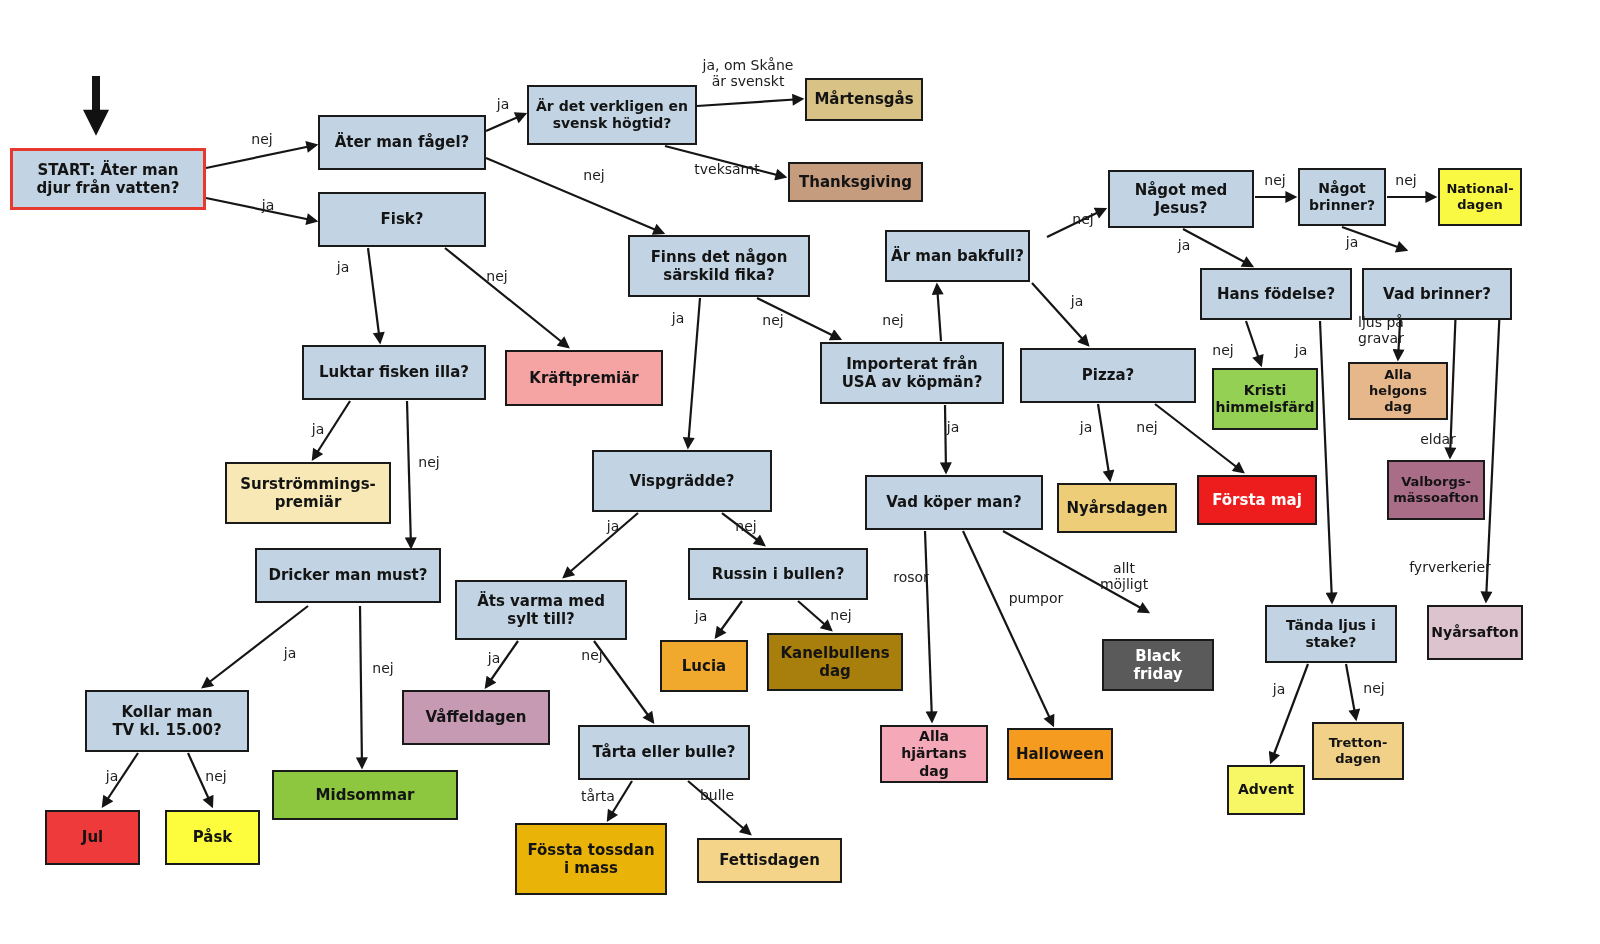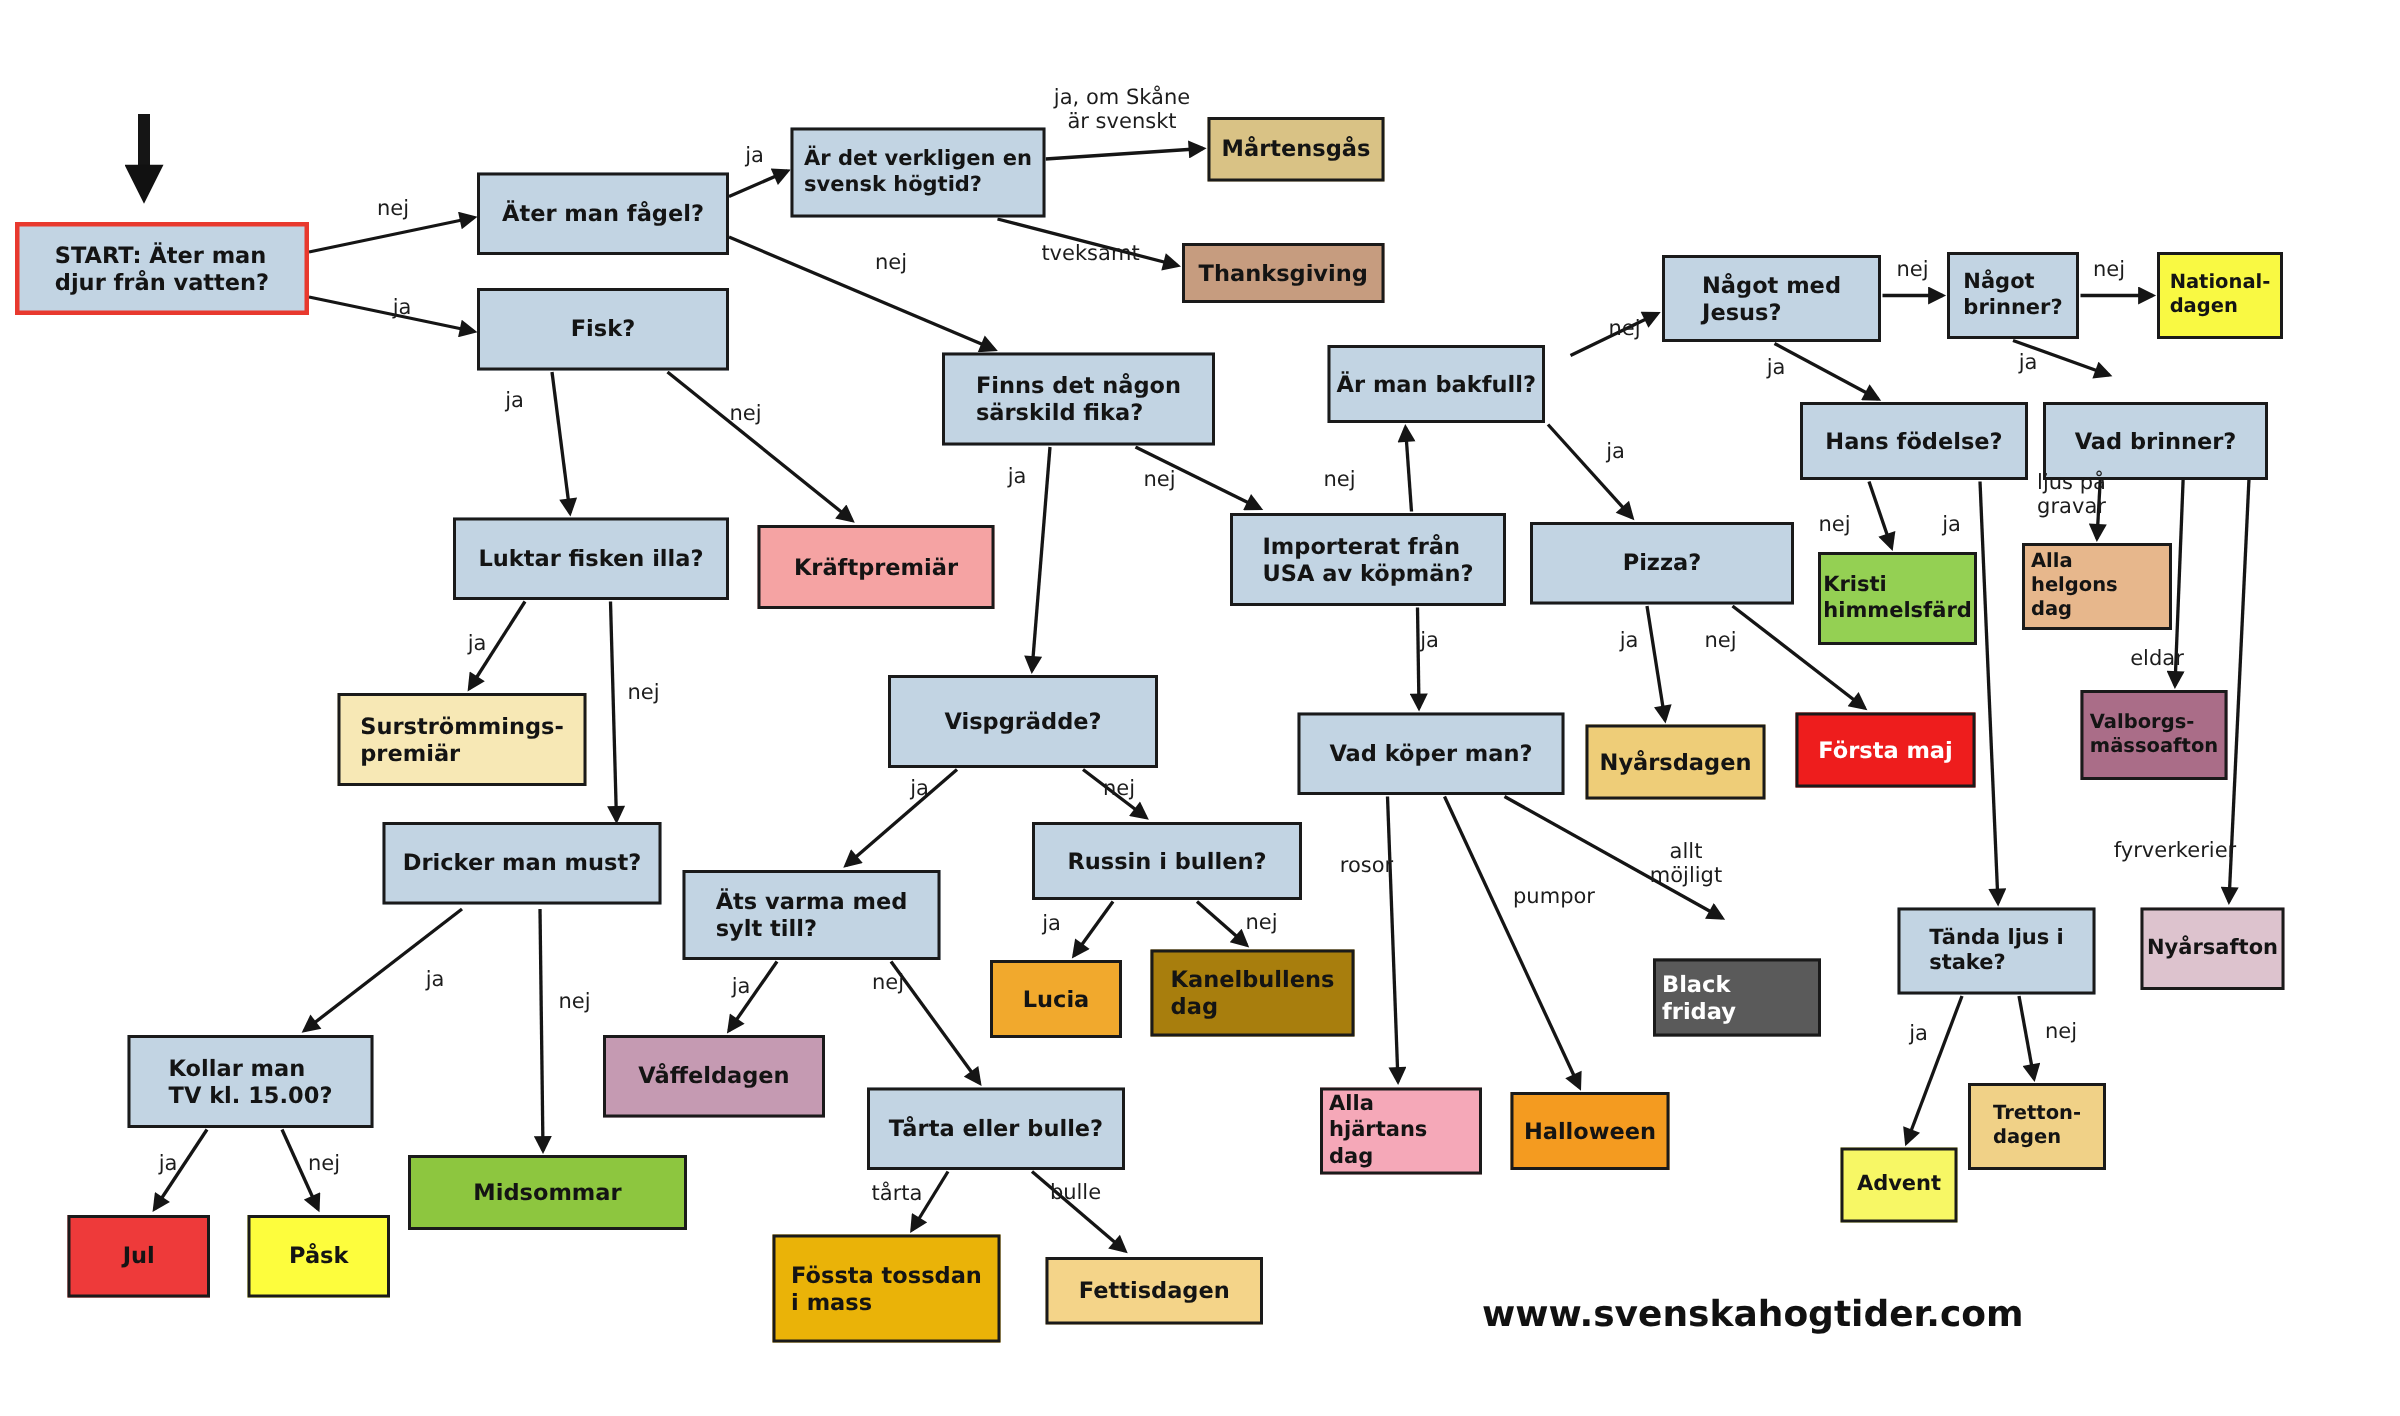--- a/index.html
+++ b/index.html
@@ -2,21 +2,21 @@
 <html><head>
 <meta charset="utf-8">
 <style>
   html,body{margin:0;padding:0;background:#ffffff;}
   #canvas{position:relative;width:1600px;height:944px;background:#ffffff;overflow:hidden;
           font-family:"DejaVu Sans",sans-serif;}
   #edges{position:absolute;left:0;top:0;z-index:1;}
   .title{position:absolute;left:8px;top:42px;margin:0;font-size:30px;font-weight:bold;color:#111;z-index:4;letter-spacing:0.5px;}
   .footer{position:absolute;left:988px;top:862px;font-size:24px;font-weight:bold;color:#111;z-index:4;}
   .node{position:absolute;box-sizing:border-box;border:2.5px solid #1a1a1a;background:#c2d4e3;
-        display:flex;align-items:center;justify-content:center;text-align:left;
+        display:flex;align-items:center;justify-content:center;text-align:center;
         font-weight:bold;font-size:15px;line-height:1.22;color:#141414;
         white-space:pre-line;padding:2px 4px;z-index:2;}
   .edge-label{position:absolute;transform:translate(-50%,-50%);font-size:14px;color:#1c1c1c;
         text-align:center;white-space:pre-line;line-height:1.12;z-index:3;}
 </style>
 </head>
 <body>
 
 <div id="canvas">
   <svg id="edges" width="1600" height="944">
@@ -186,14 +186,13 @@
       <div class="edge-label" style="left: 598px; top: 797px;">tårta</div>
       <div class="edge-label" style="left: 717px; top: 796px;">bulle</div>
       <div class="edge-label" style="left: 290px; top: 654px;">ja</div>
       <div class="edge-label" style="left: 383px; top: 669px;">nej</div>
       <div class="edge-label" style="left: 112px; top: 777px;">ja</div>
       <div class="edge-label" style="left: 216px; top: 777px;">nej</div>
       <div class="edge-label" style="left: 1279px; top: 690px;">ja</div>
       <div class="edge-label" style="left: 1374px; top: 689px;">nej</div>
     </div>
 
-  <div class="footer">www.svenskahogtider.com</div>
 </div>
 
 </body></html>

